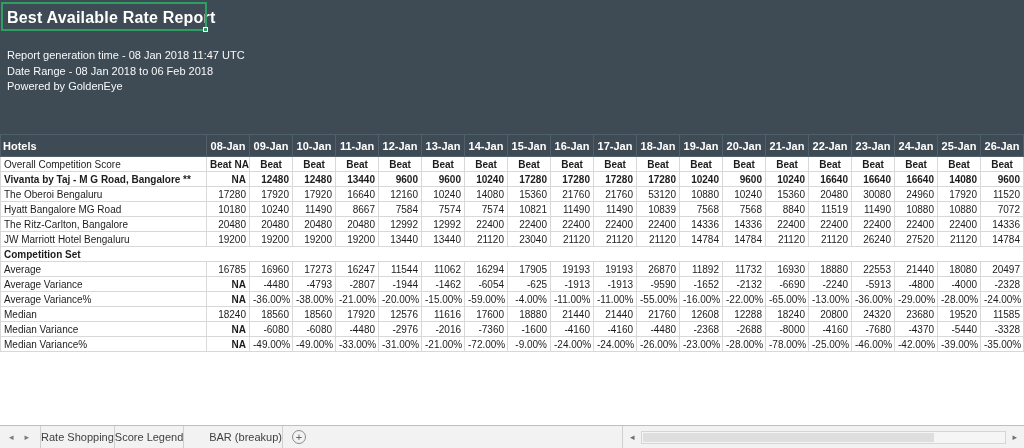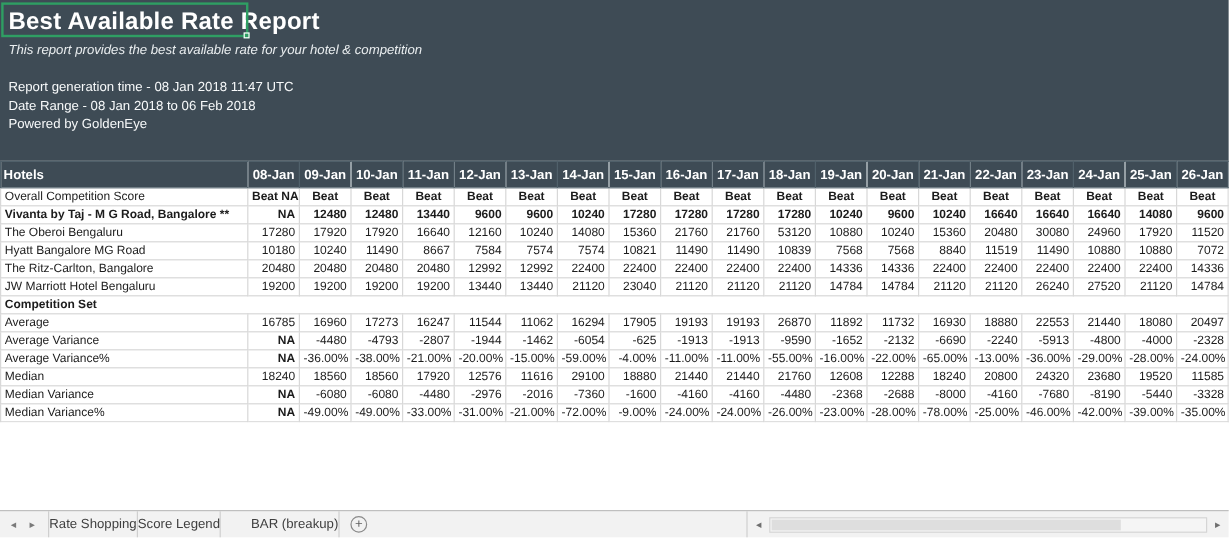--- a/index.html
+++ b/index.html
@@ -6,21 +6,21 @@
   html,body { width:1024px; height:448px; }
   body { font-family:"Liberation Sans", sans-serif; background:#ffffff; overflow:hidden; }
 
   .screen { position:relative; width:1024px; height:448px; background:#ffffff; overflow:hidden; }
 
   
   .report-header {
     height:134px; background:var(--header-bg, #3e4b55);
     padding:5px 8px 0 7px; position:relative; color:#ffffff;
   }
-  .title { font-size:20px; font-weight:bold; line-height:26px; margin-bottom:4px; white-space:nowrap; letter-spacing:.2px; }
+  .title { font-size:16px; font-weight:bold; line-height:26px; margin-bottom:4px; white-space:nowrap; letter-spacing:.2px; }
   .selection-box {
     position:absolute; left:1px; top:2px; width:206px; height:29px;
     border:2px solid var(--selection-border-green, #2f9e63); pointer-events:none;
   }
   .fill-handle {
     position:absolute; right:-3px; bottom:-3px; width:5px; height:5px;
     background:var(--selection-border-green, #2f9e63); border:1px solid #ffffff;
   }
   .desc { font-size:11px; font-style:italic; color:#e9edef; line-height:14px; }
   .gen-time { margin-top:17px; }
@@ -89,21 +89,20 @@
 </head>
 <body>
 
 <div class="screen">
 
   <header class="report-header">
     <div class="selection-box">
       <span class="fill-handle"></span>
     </div>
     <h1 class="title">Best Available Rate Report</h1>
-    <p class="desc">This report provides the best available rate for your hotel &amp; competition</p>
     <p class="meta gen-time">Report generation time - 08 Jan 2018 11:47 UTC</p>
     <p class="meta">Date Range - 08 Jan 2018 to 06 Feb 2018</p>
     <p class="meta italic">Powered by GoldenEye</p>
   </header>
 
   <table class="rate-table">
     <thead>
       <tr id="header-row">
           <th class="hotels">Hotels</th>
           <th class="date">08-Jan</th>
@@ -330,21 +329,21 @@
           <td class="num">-24.00%</td>
         </tr>
         <tr>
           <td class="label">Median</td>
           <td class="num">18240</td>
           <td class="num">18560</td>
           <td class="num">18560</td>
           <td class="num">17920</td>
           <td class="num">12576</td>
           <td class="num">11616</td>
-          <td class="num">29100</td>
+          <td class="num">17600</td>
           <td class="num">18880</td>
           <td class="num">21440</td>
           <td class="num">21440</td>
           <td class="num">21760</td>
           <td class="num">12608</td>
           <td class="num">12288</td>
           <td class="num">18240</td>
           <td class="num">20800</td>
           <td class="num">24320</td>
           <td class="num">23680</td>
@@ -362,21 +361,21 @@
           <td class="num">-7360</td>
           <td class="num">-1600</td>
           <td class="num">-4160</td>
           <td class="num">-4160</td>
           <td class="num">-4480</td>
           <td class="num">-2368</td>
           <td class="num">-2688</td>
           <td class="num">-8000</td>
           <td class="num">-4160</td>
           <td class="num">-7680</td>
-          <td class="num">-8190</td>
+          <td class="num">-4370</td>
           <td class="num">-5440</td>
           <td class="num">-3328</td>
         </tr>
         <tr>
           <td class="label">Median Variance%</td>
           <td class="bad num">NA</td>
           <td class="num">-49.00%</td>
           <td class="num">-49.00%</td>
           <td class="num">-33.00%</td>
           <td class="num">-31.00%</td>

